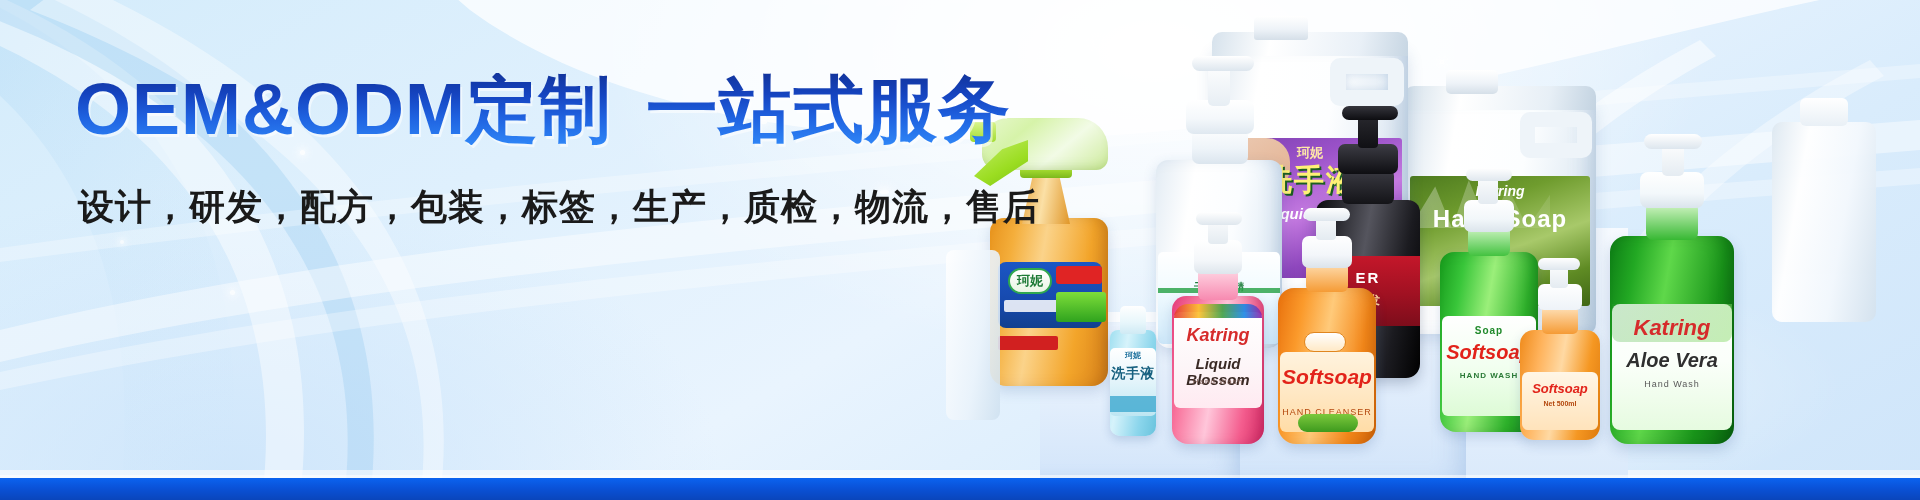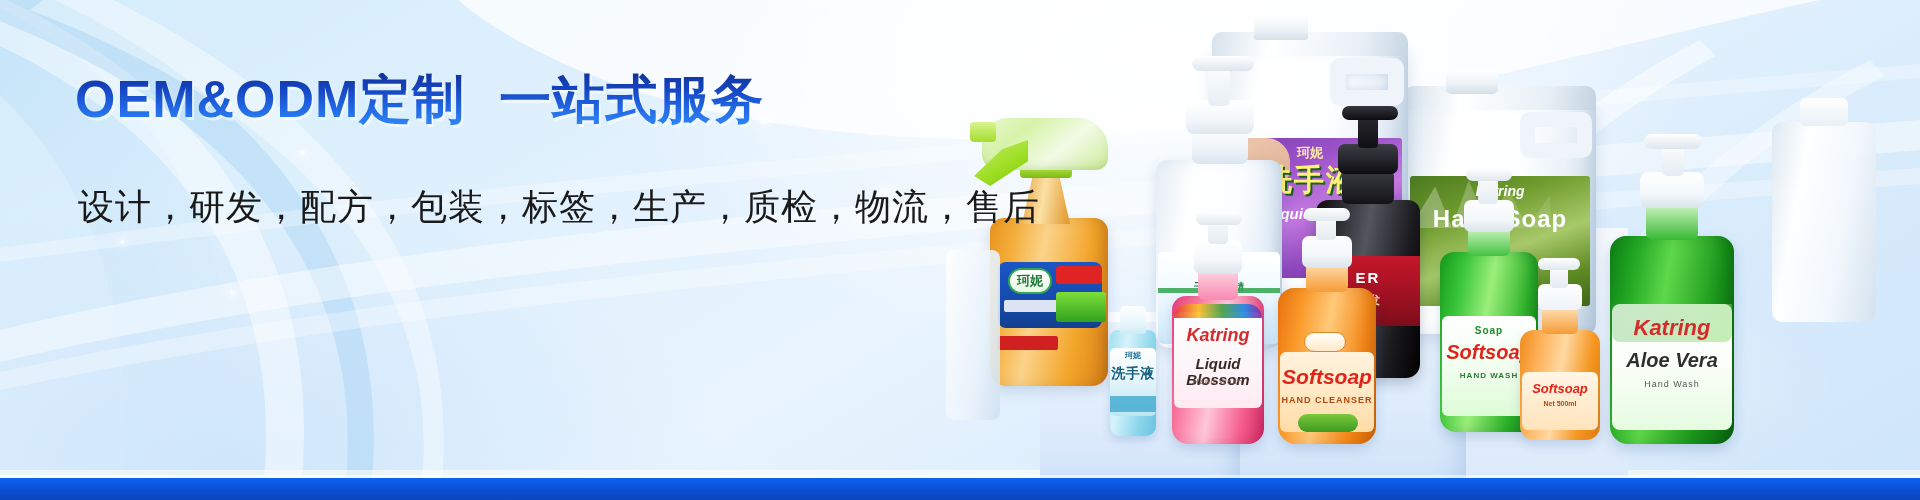--- a/index.html
+++ b/index.html
@@ -23,32 +23,32 @@
   .sparkle.s4{width:9px;height:4px;left:880px;top:190px;opacity:.85;box-shadow:0 0 8px 3px rgba(255,255,255,.85);}
   .sparkle.s5{width:6px;height:4px;left:1318px;top:42px;opacity:.9;box-shadow:0 0 10px 3px rgba(255,255,255,.9);}
   .sparkle.s6{width:12px;height:5px;left:1092px;top:40px;opacity:.8;box-shadow:0 0 10px 3px rgba(255,255,255,.8);}
   .sparkle.s7{width:5px;height:5px;left:230px;top:290px;opacity:.75;box-shadow:0 0 7px 2px rgba(255,255,255,.85);}
   .sparkle.s8{width:4px;height:4px;left:1440px;top:60px;opacity:.8;box-shadow:0 0 7px 2px rgba(255,255,255,.8);}
   .sparkle.s9{width:5px;height:3px;left:1020px;top:270px;opacity:.8;box-shadow:0 0 7px 2px rgba(255,255,255,.8);}
 
   
   .headline{
     position:absolute;left:75px;top:73px;
-    font-size:52px;font-weight:bold;letter-spacing:1px;line-height:1;
+    font-size:72px;font-weight:bold;letter-spacing:1px;line-height:1;
     white-space:nowrap;
     background:linear-gradient(180deg,#12349c 0%,#1544c0 30%,#1f62e0 62%,#2f86f7 100%);
     -webkit-background-clip:text;background-clip:text;color:transparent;
     -webkit-text-fill-color:transparent;
     filter:drop-shadow(2px 3px 0 rgba(255,255,255,.55));
   }
   .headline .gap{display:inline-block;width:34px;}
 
   .subline{
     position:absolute;left:78px;top:183px;
-    font-size:36px;font-weight:normal;color:#1a1a1a;letter-spacing:1px;
+    font-size:36px;font-weight:bold;color:#1a1a1a;letter-spacing:1px;
     white-space:nowrap;
   }
 
   .badge{
     position:absolute;left:105px;top:303px;
     width:460px;height:52px;box-sizing:border-box;
     border-radius:26px;
     background:linear-gradient(180deg,#fddfa4 0%,#fbd391 48%,#f9c97f 100%);
     border:2px solid #f0ad3f;
     display:flex;align-items:center;justify-content:center;
@@ -142,21 +142,21 @@
   .pink-spout{left:236px;top:212px;width:46px;height:13px;border-radius:7px;
     background:linear-gradient(180deg,#ffffff,#dfe7ee);}
 
   
   .org-body{left:318px;top:288px;width:98px;height:156px;border-radius:16px 16px 18px 18px;
     background:linear-gradient(100deg,#e8700c 0%,#fb9a2b 22%,#ffca7a 46%,#f4881a 76%,#d96a08 100%);
     box-shadow:inset -9px 0 17px -7px rgba(140,60,0,.4),0 5px 12px rgba(40,80,140,.18);}
   .org-lab{left:320px;top:352px;width:94px;height:80px;border-radius:6px;
     background:linear-gradient(180deg,#fff3de 0%,#ffe7c2 55%,#ffdca6 100%);}
   .org-lab .t1{top:14px;font-size:21px;font-weight:bold;font-style:italic;color:#e2231a;}
-  .org-lab .t2{top:44px;font-size:9px;font-weight:bold;color:#b4480e;letter-spacing:1px;}
+  .org-lab .t2{top:56px;font-size:9px;font-weight:normal;color:#b4480e;letter-spacing:1px;}
   .org-badge{left:344px;top:332px;width:42px;height:20px;border-radius:10px;
     background:linear-gradient(180deg,#ffffff,#ffe9c6);border:1px solid #e0861f;box-sizing:border-box;}
   .org-pill{left:338px;top:414px;width:60px;height:18px;border-radius:9px;
     background:linear-gradient(180deg,#7cc93c,#3d9a1e);}
   .org-neck{left:346px;top:262px;width:42px;height:30px;border-radius:6px;
     background:linear-gradient(180deg,#ffe0b5,#f59b35);}
   .org-cap{left:342px;top:236px;width:50px;height:32px;border-radius:7px;
     background:linear-gradient(180deg,#ffffff,#f3f6fa 60%,#dbe3ea);}
   .org-pump{left:356px;top:210px;width:20px;height:30px;border-radius:4px;
     background:linear-gradient(180deg,#ffffff,#e4ebf1);}

